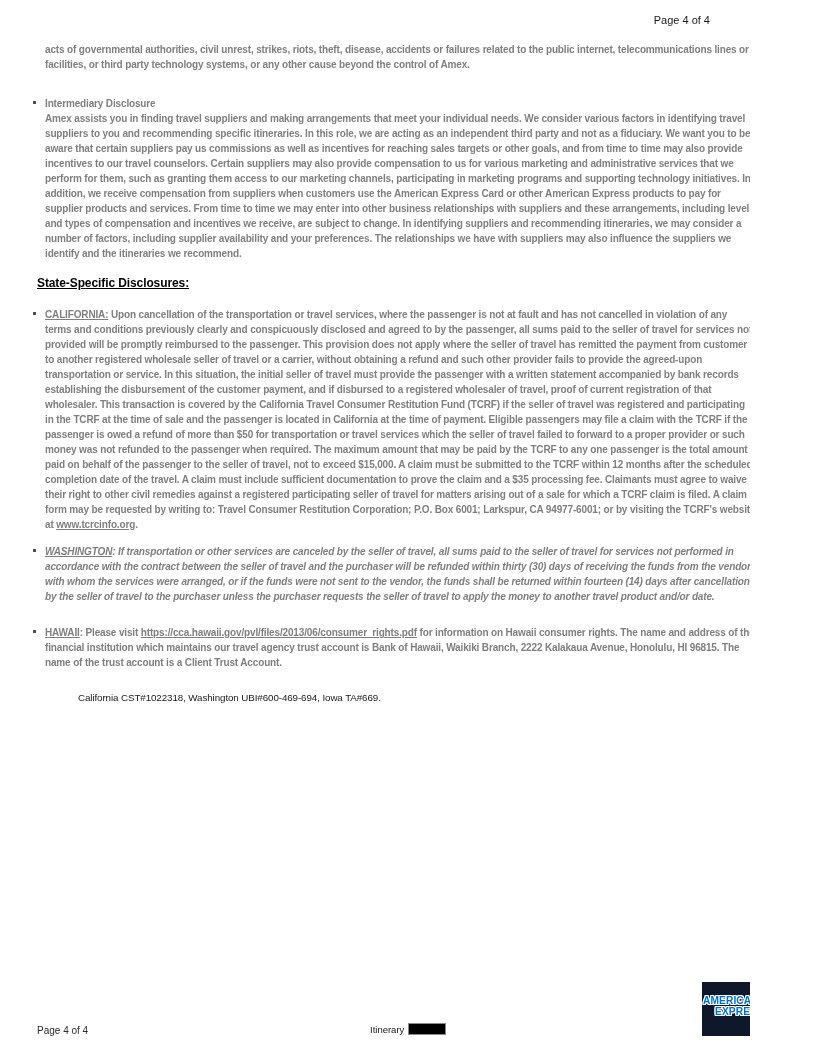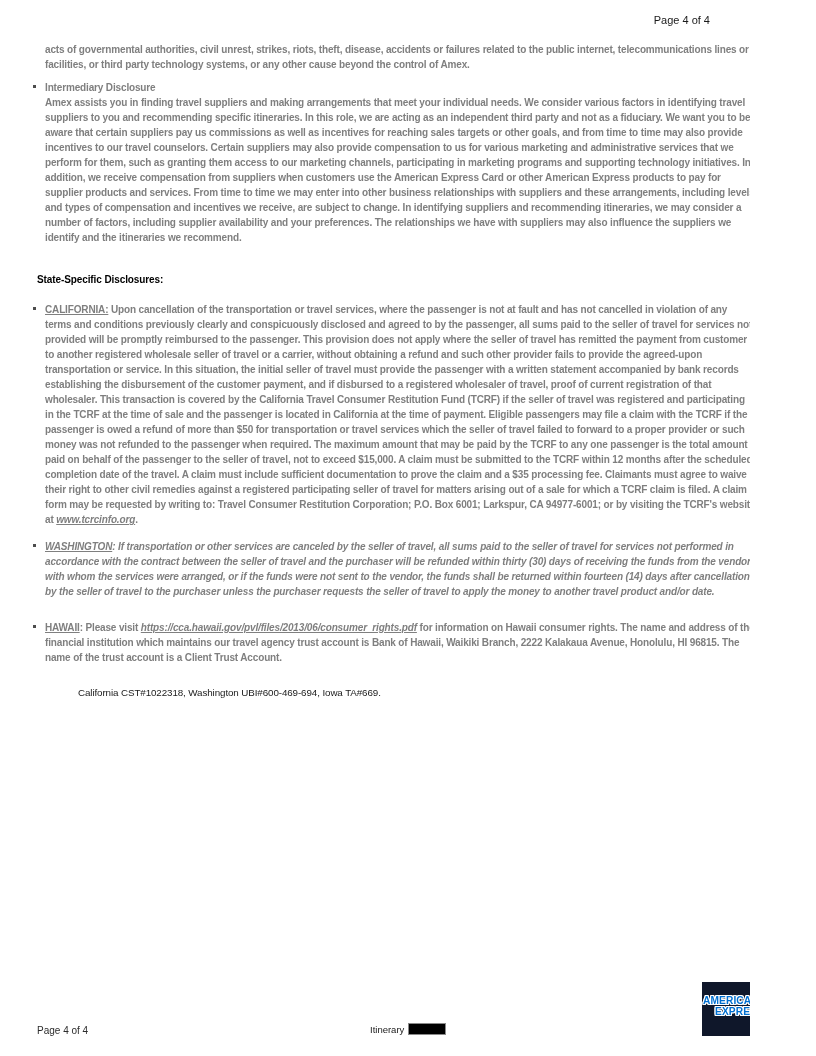--- a/index.html
+++ b/index.html
@@ -37,38 +37,38 @@
   .para-plain { text-align: left; }
   .bullet-item { position: relative; }
   .bullet {
     position: absolute;
     left: -12px;
     top: 4.5px;
     width: 3px;
     height: 3px;
     background: #4d4d4d;
   }
-  .intermediary { margin-top: 8px; }
+  .intermediary { margin-top: 24px; }
   .section-heading {
-    margin-top: 29px;
+    margin-top: 15px;
     margin-left: -8px;
     color: #000000;
     font-weight: bold;
-    font-size: 10px;
+    font-size: 12px;
+    text-decoration: underline;
     letter-spacing: -0.1px;
   }
   .california { margin-top: 17px; }
   .washington { margin-top: 12px; font-style: italic; }
   .hawaii { margin-top: 21px; }
   .u { text-decoration: underline; text-align: right; }
   a.doc-link {
     color: #7f7f7f;
     text-decoration: underline;
     cursor: pointer;
-    font-style: italic;
   }
   .registration-line {
     margin-top: 22px;
     margin-left: 33px;
     color: #1a1a1a;
     font-weight: normal;
     font-size: 9.8px;
     letter-spacing: -0.1px;
   }
   .amex-logo {

